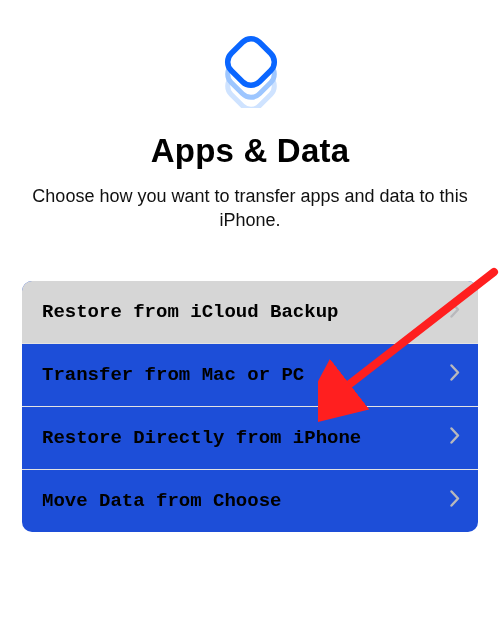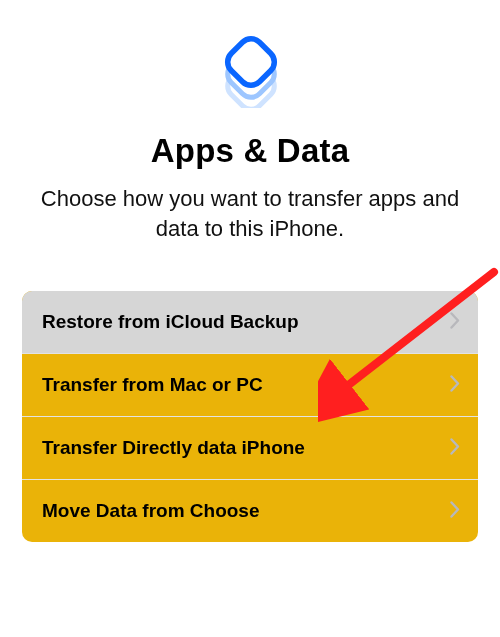--- a/index.html
+++ b/index.html
@@ -30,33 +30,34 @@
       position: relative;
     }
     .title {
       font-size: 33px;
       font-weight: 700;
       color: #000;
       letter-spacing: 0.2px;
       margin-bottom: 14px;
     }
     .subtitle {
-      font-size: 22px;
+      font-size: 18px;
       color: #111;
       text-align: center;
       line-height: 1.35;
       padding: 0 28px;
       margin-bottom: 48px;
       font-weight: 400;
     }
     .list {
       width: calc(100% - 44px);
-      background: #eab308;
+      background: #1d4ed8;
       border-radius: 10px;
       overflow: hidden;
+      font-family: Liberation Mono, monospace;
     }
     .list-item {
       display: flex;
       align-items: center;
       justify-content: space-between;
       padding: 20px 18px 20px 20px;
       border-bottom: 1px solid #e3e3e3;
       cursor: pointer;
       position: relative;
     }
@@ -115,21 +116,21 @@
     <div class="list-item">
       <span class="label">Transfer from Mac or PC</span>
       <span class="chevron">
         <svg width="10" height="17" viewBox="0 0 10 17">
             <path d="M1.5 1.5 L8 8.5 L1.5 15.5" fill="none" stroke="currentColor" stroke-width="2.4" stroke-linecap="round" stroke-linejoin="round"></path>
           </svg>
       </span>
     </div>
 
     <div class="list-item">
-      <span class="label">Transfer Directly data iPhone</span>
+      <span class="label">Restore Directly from iPhone</span>
       <span class="chevron">
         <svg width="10" height="17" viewBox="0 0 10 17">
             <path d="M1.5 1.5 L8 8.5 L1.5 15.5" fill="none" stroke="currentColor" stroke-width="2.4" stroke-linecap="round" stroke-linejoin="round"></path>
           </svg>
       </span>
     </div>
 
     <div class="list-item">
       <span class="label">Move Data from Choose</span>
       <span class="chevron">

